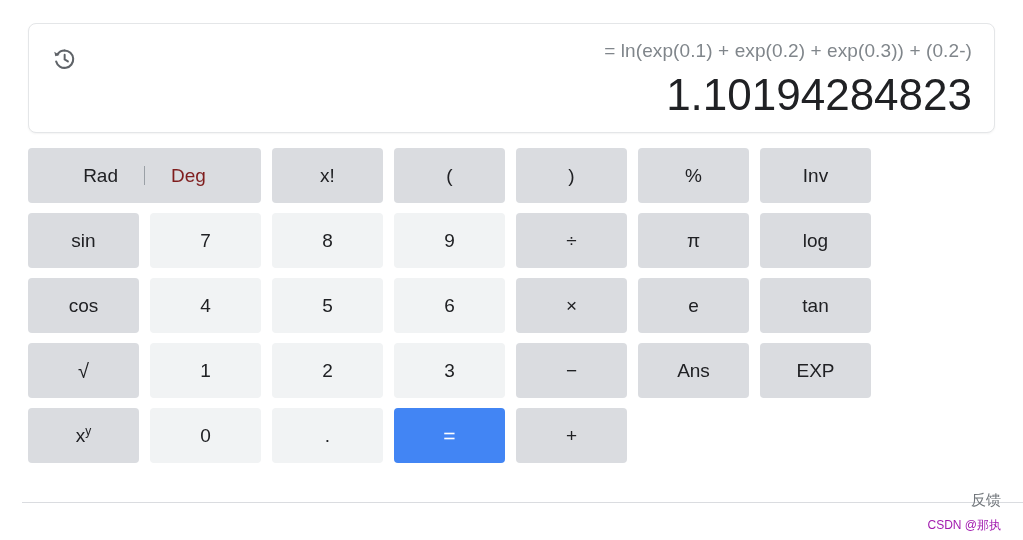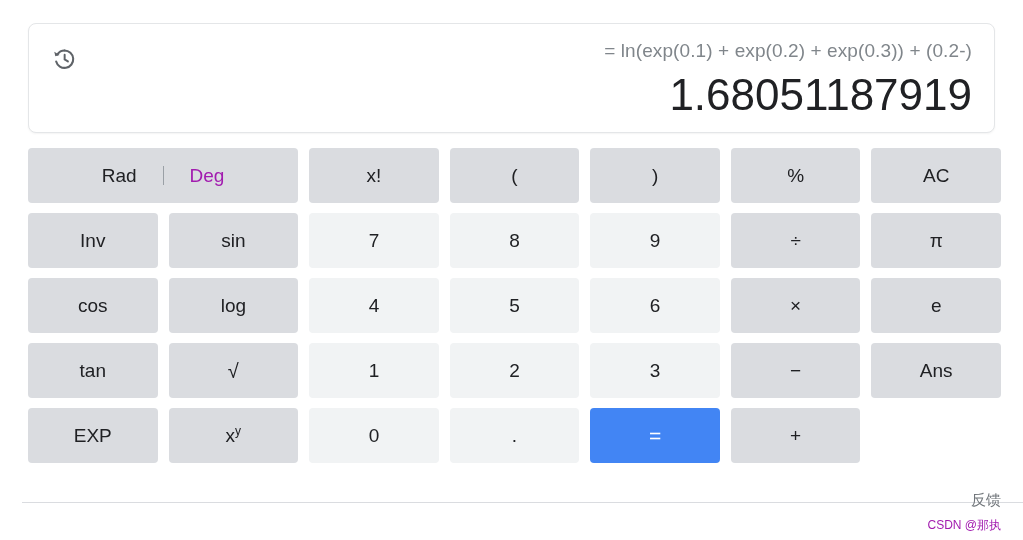--- a/index.html
+++ b/index.html
@@ -67,21 +67,21 @@
     margin-top: 2px;
     white-space: nowrap;
     overflow: hidden;
   }
 
   
   .keypad {
     position: absolute;
     left: 28px;
     top: 148px;
-    width: 973px;
+    width: 843px;
     display: grid;
     grid-template-columns: repeat(7, 1fr);
     grid-auto-rows: 55px;
     column-gap: 11px;
     row-gap: 10px;
   }
   .key {
     display: flex;
     align-items: center;
     justify-content: center;
@@ -125,21 +125,21 @@
     grid-column: span 2;
     cursor: default;
   }
   .angle-opt {
     font-size: 19px;
     padding: 0 26px;
     cursor: pointer;
     line-height: 1;
   }
   .angle-opt.active { color: #202124; }
-  .angle-opt.inactive { color: #a21caf; }
+  .angle-opt.inactive { color: #7f1d1d; }
   .angle-sep {
     width: 1px;
     height: 19px;
     background: #9aa0a6;
     flex: 0 0 1px;
   }
 
   
   .footer-divider {
     position: absolute;
@@ -178,47 +178,46 @@
     <div class="history-button">
       <svg width="26" height="26" viewBox="0 0 24 24" fill="none" aria-hidden="true">
         <path d="M12.5 4.2a8 8 0 1 1-7.73 10.05" stroke="#5f6368" stroke-width="1.9" stroke-linecap="round" fill="none"></path>
         <path d="M12.5 4.2a8 8 0 0 0-6.6 3.5" stroke="#5f6368" stroke-width="1.9" stroke-linecap="round" fill="none"></path>
         <path d="M3.0 5.4l1.0 4.0 4.0-1.0z" fill="#5f6368"></path>
         <path d="M12.6 8.1v4.3l3.0 1.8" stroke="#5f6368" stroke-width="1.8" stroke-linecap="round" fill="none"></path>
       </svg>
     </div>
     <div class="display-values">
       <div class="expression">(-0.2) + ln(exp(0.1) + exp(0.2) + exp(0.3)) =</div>
-      <div class="result">1.68051187919</div>
+      <div class="result">1.10194284823</div>
     </div>
   </div>
 
   <div class="keypad">
 
     <div class="angle-key">
       <span class="angle-opt active">Rad</span>
       <span class="angle-sep"></span>
       <span class="angle-opt inactive">Deg</span>
     </div>
     <button class="key fn">x!</button>
     <button class="key fn">(</button>
     <button class="key fn">)</button>
     <button class="key fn">%</button>
-    <button class="key fn">AC</button>
 
     <button class="key fn">Inv</button>
     <button class="key fn">sin</button>
     <button class="key num">7</button>
     <button class="key num">8</button>
     <button class="key num">9</button>
     <button class="key op">÷</button>
 
     <button class="key fn">π</button>
+    <button class="key fn">log</button>
     <button class="key fn">cos</button>
-    <button class="key fn">log</button>
     <button class="key num">4</button>
     <button class="key num">5</button>
     <button class="key num">6</button>
     <button class="key op">×</button>
 
     <button class="key fn">e</button>
     <button class="key fn">tan</button>
     <button class="key fn">
         <span class="radical">√</span>
       </button>

